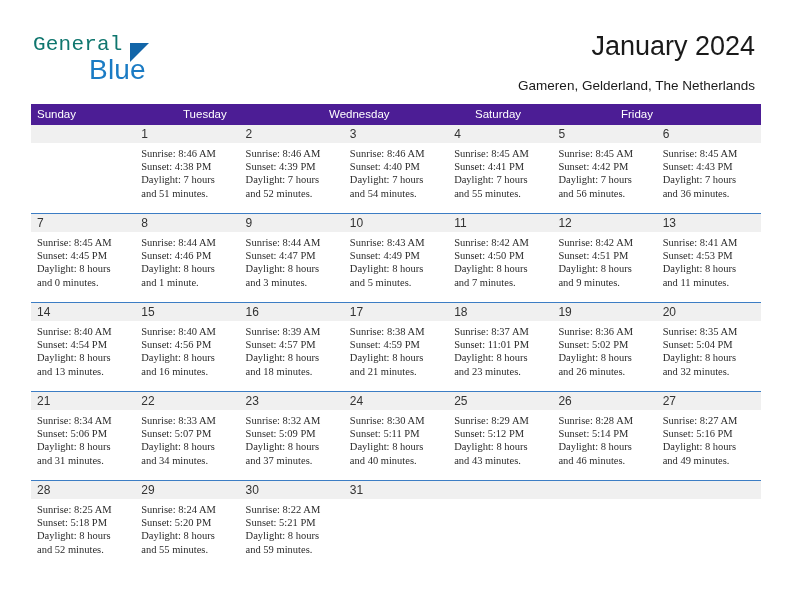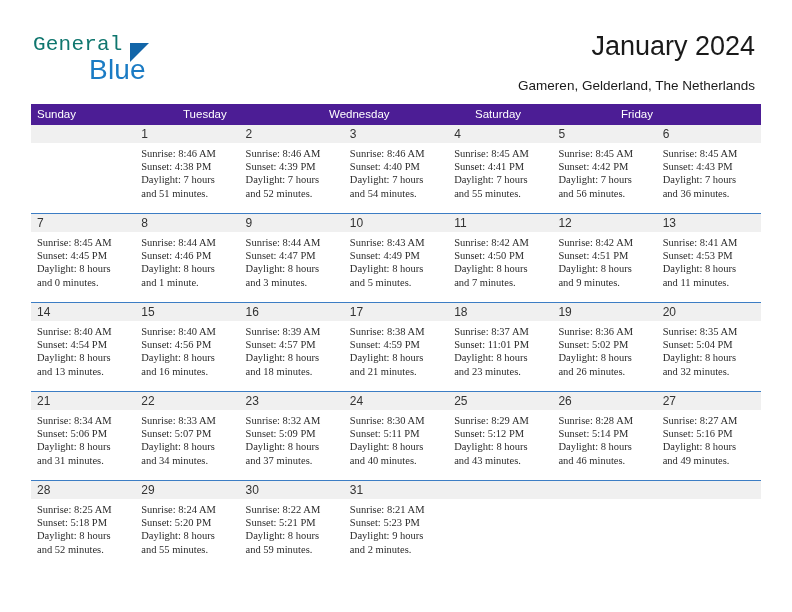--- a/index.html
+++ b/index.html
@@ -468,26 +468,20 @@
             <div class="day-number">30</div>
             <div class="day-info">
               <div>Sunrise: 8:22 AM</div>
               <div>Sunset: 5:21 PM</div>
               <div>Daylight: 8 hours</div>
               <div>and 59 minutes.</div>
             </div>
           </div>
           <div class="day-cell">
             <div class="day-number">31</div>
-            <div class="day-info">
-              <div>Sunrise: 8:21 AM</div>
-              <div>Sunset: 5:23 PM</div>
-              <div>Daylight: 9 hours</div>
-              <div>and 2 minutes.</div>
-            </div>
           </div>
           <div class="day-cell empty">
             <div class="day-number"></div>
             <div class="day-info">
               <div></div>
               <div></div>
               <div></div>
               <div></div>
             </div>
           </div>

